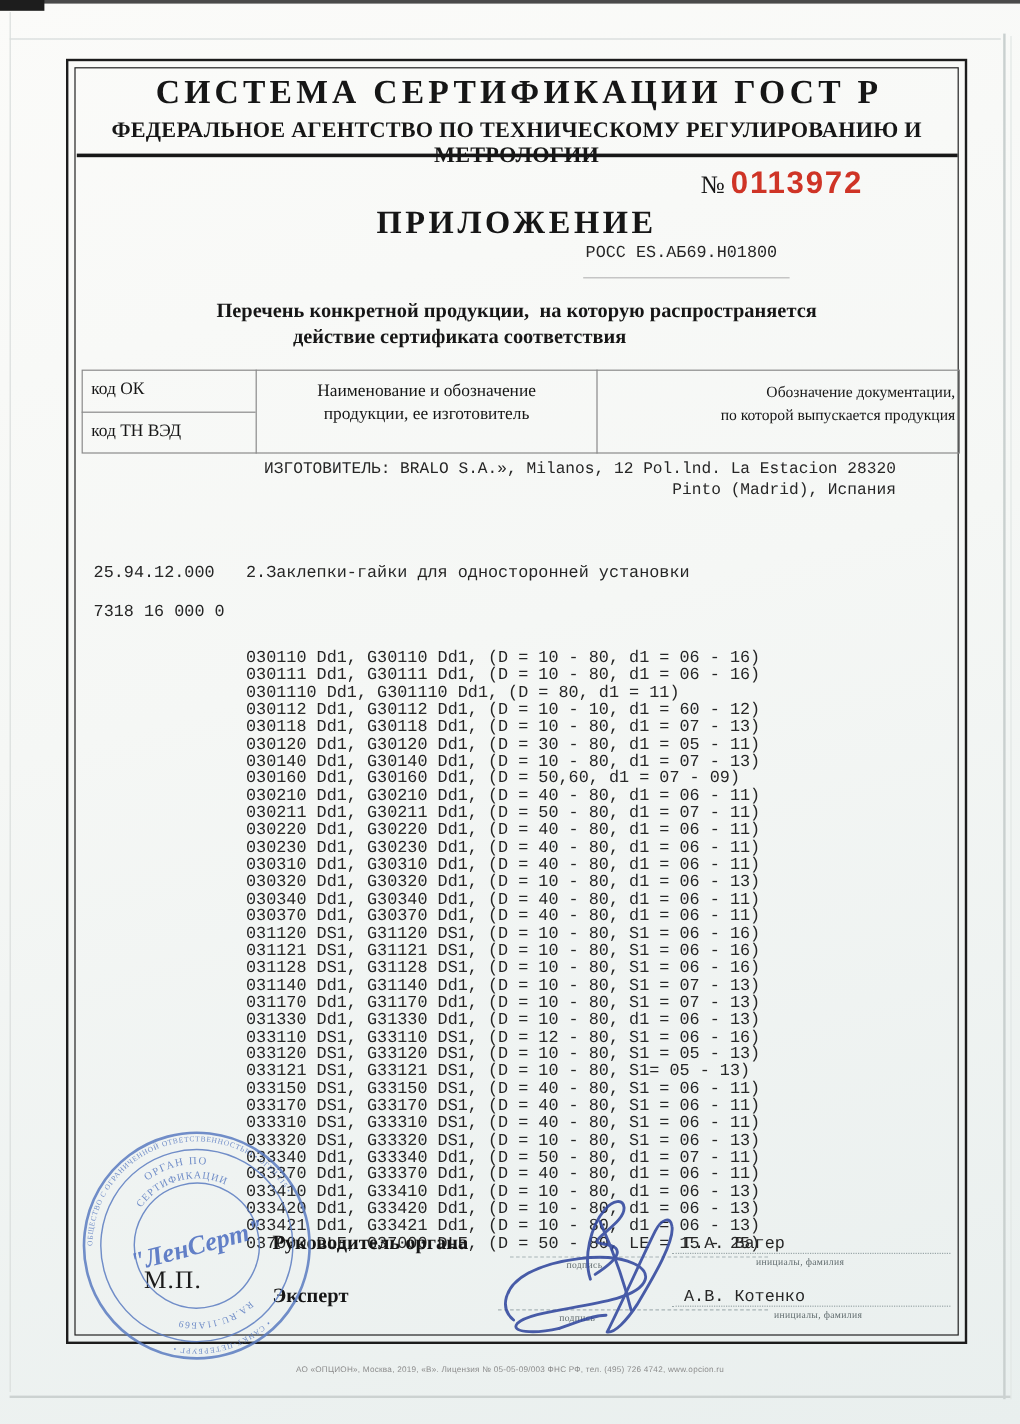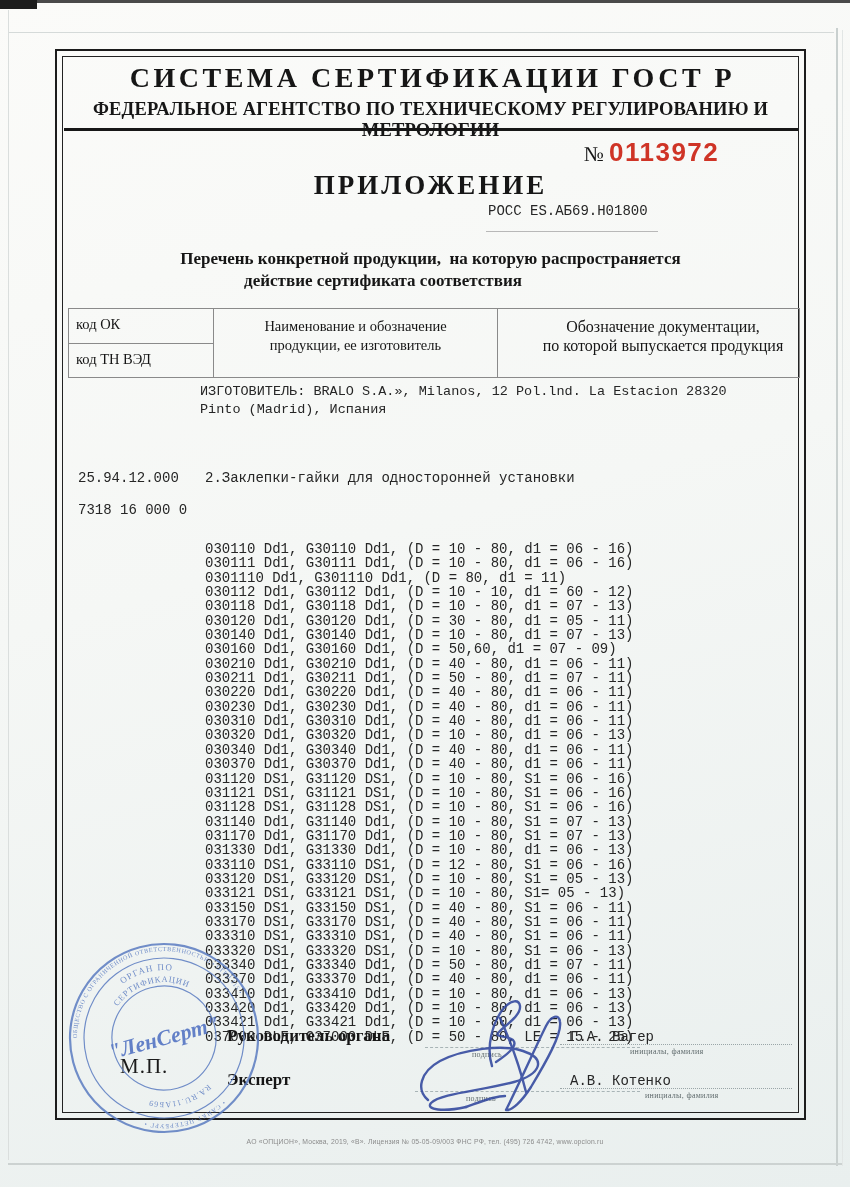--- a/index.html
+++ b/index.html
@@ -33,24 +33,24 @@
   .desc2{left:55px;top:271px;width:656px;text-align:center;font-size:17px;font-weight:bold;}
   
   .tbl{left:68px;top:308px;width:732px;height:70px;border:1px solid #8a8a8a;box-sizing:border-box;}
   .tbl-v1{left:213px;top:308px;width:1px;height:70px;background:#8a8a8a;}
   .tbl-v2{left:497px;top:308px;width:1px;height:70px;background:#8a8a8a;}
   .tbl-h1{left:68px;top:343px;width:145px;height:1px;background:#8a8a8a;}
   .tbl-lbl{font-size:14.5px;}
   .code-ok-lbl{left:76px;top:316px;}
   .code-tnved-lbl{left:76px;top:351px;}
   .tbl-col2{left:214px;top:317px;width:283px;text-align:center;font-size:14.5px;line-height:19px;white-space:pre-line;}
-  .tbl-col3{left:512px;top:317px;width:302px;text-align:center;font-size:16px;line-height:19px;white-space:pre-line;}
+  .tbl-col3{left:494px;top:317px;width:302px;text-align:right;font-size:13px;line-height:19px;white-space:pre-line;}
   
   .mono{font-family:"Liberation Mono","DejaVu Sans Mono",monospace;color:#262626;}
-  .manufacturer{left:200px;top:383px;font-size:13.5px;line-height:18px;white-space:pre;}
+  .manufacturer{left:220px;top:383px;font-size:13.5px;line-height:18px;white-space:pre;text-align:right;}
   .code-ok{left:78px;top:470px;font-size:14px;}
   .prod-title{left:205px;top:470px;font-size:14px;}
   .code-tnved{left:78px;top:502px;font-size:14px;}
   .items{left:205px;top:502px;font-size:14px;line-height:14.35px;white-space:pre;margin-top:40px;}
   
   .sig-label{font-size:17px;font-weight:bold;}
   .head-label{left:227px;top:1026px;}
   .expert-label{left:227px;top:1070px;}
   .sig-line{border-bottom:1px dashed #a8b4b6;}
   .head-sigline{left:425px;top:1032px;width:215px;height:15px;}

